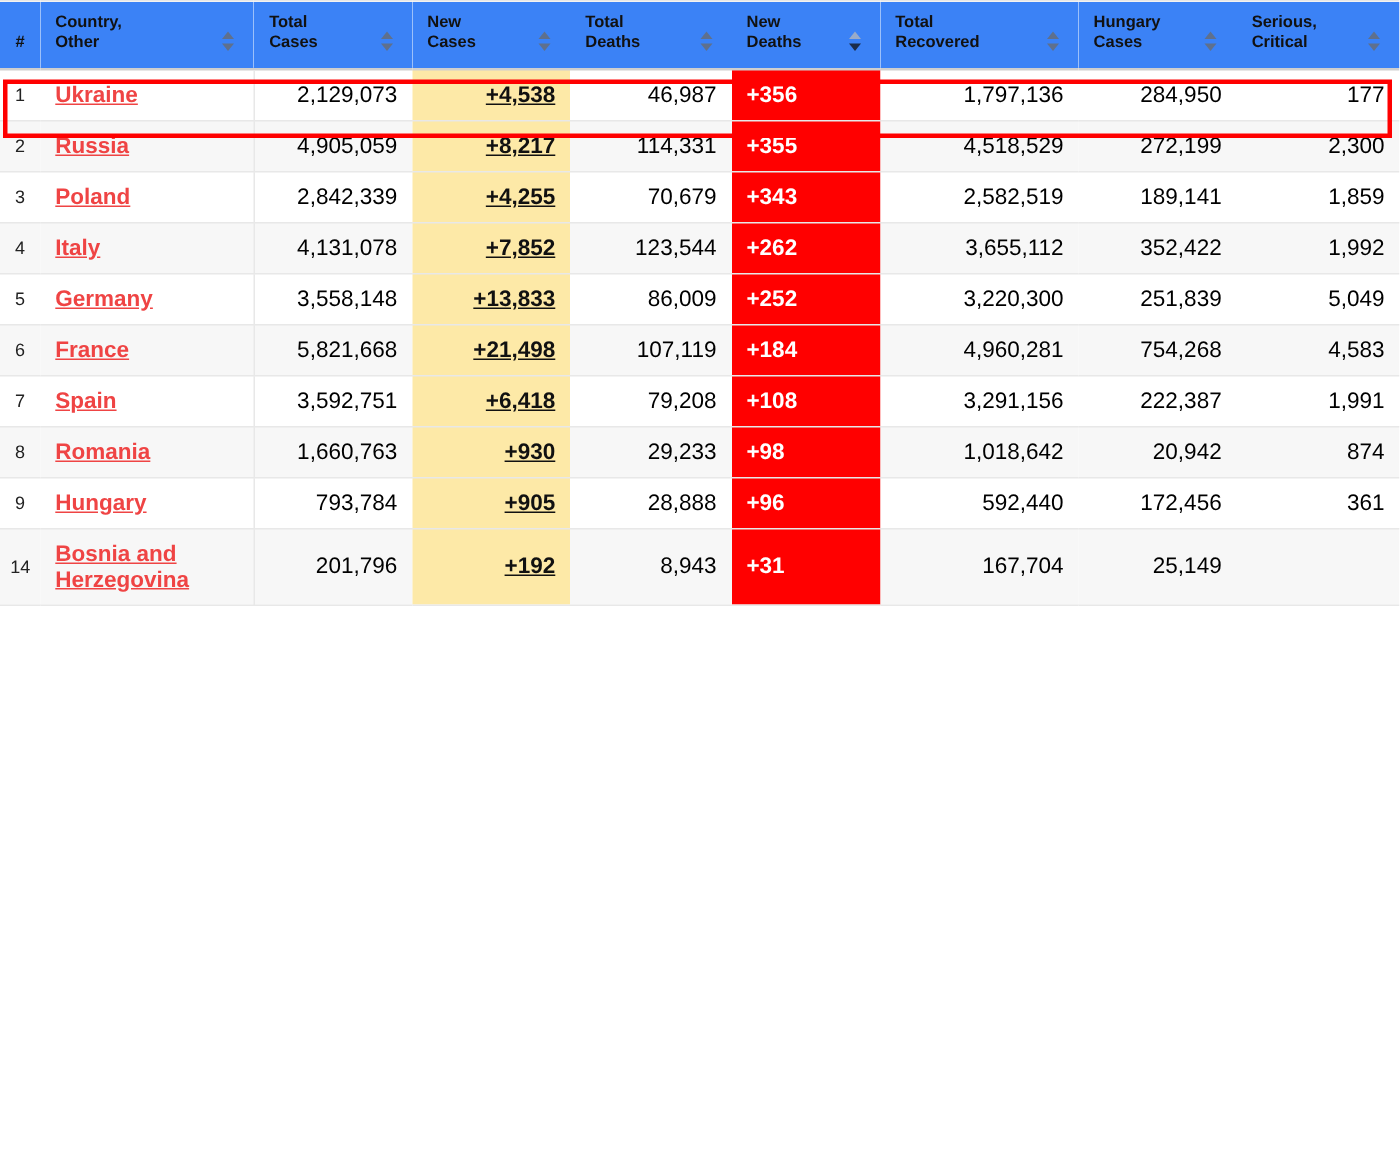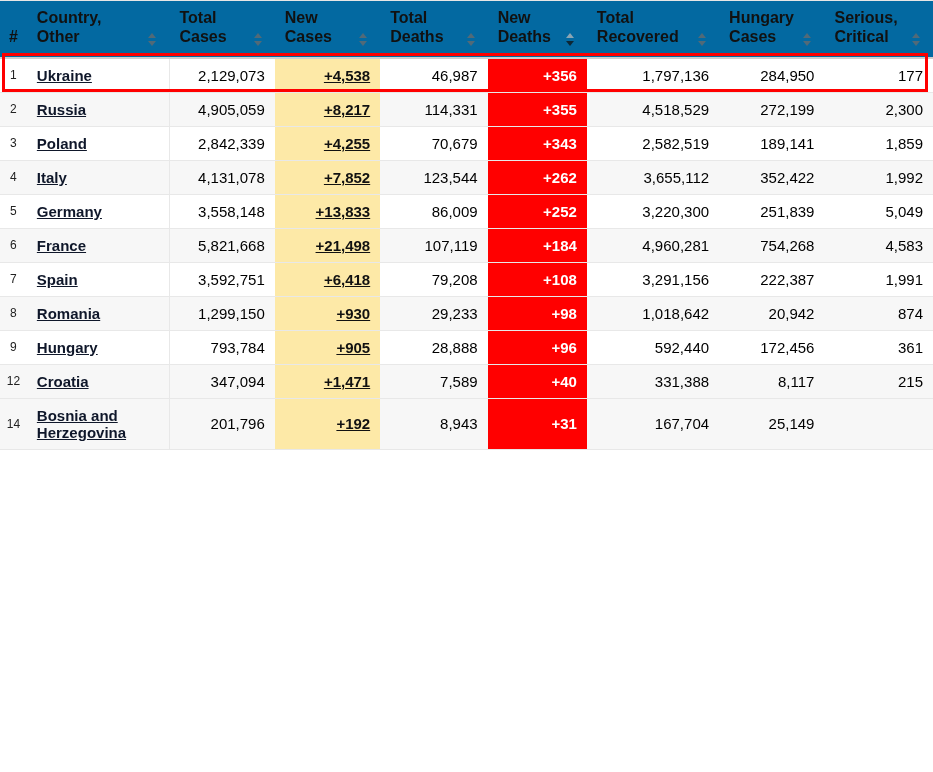--- a/index.html
+++ b/index.html
@@ -30,25 +30,25 @@
   table.cv col.c-country{ width: 138px; }
   table.cv col.c-tc     { width: 102px; }
   table.cv col.c-nc     { width: 102px; }
   table.cv col.c-td     { width: 104px; }
   table.cv col.c-nd     { width: 96px; }
   table.cv col.c-tr     { width: 128px; }
   table.cv col.c-ac     { width: 102px; }
   table.cv col.c-sc     { width: 105px; }
 
   thead th {
-    background: #0369a1;
+    background: #3b82f6;
     border-bottom: 2px solid #cfcfcf;
     border-top: 1px solid #e6e6e6;
     font-weight: bold;
-    font-size: 16px;
+    font-size: 11px;
     color: #111;
     vertical-align: bottom;
     padding: 8px 10px 10px 10px;
     text-align: left;
     position: relative;
     line-height: 1.18;
   }
   thead th .hd-inner {
     display: flex;
     align-items: flex-end;
@@ -91,38 +91,38 @@
     font-size: 12px;
     color: #222;
     padding: 8px 4px;
   }
   tbody td.country {
     text-align: left;
     white-space: normal;
     border-right: 1px solid #e8e8e8;
   }
   tbody td.country a {
-    color: #0f172a;
+    color: #ef4444;
     text-decoration: underline;
     font-weight: bold;
     font-size: 15px;
     cursor: pointer;
   }
   tbody td.newcases {
     background: #fde9a7 !important;
     font-weight: bold;
     color: #111;
     text-decoration: underline;
   }
   tbody td.newcases.empty { background: #fff !important; }
   tbody td.newdeaths {
     background: #ff0000 !important;
     color: #ffffff;
     font-weight: bold;
-    text-align: right;
+    text-align: left;
   }
   tbody td.totaldeaths { }
 
   
   #hl-box {
     position: absolute;
     left: 2px;
     top: 79px;
     width: 926px;
     height: 40px;
@@ -325,51 +325,40 @@
           <td class="newcases"><span>+6,418</span></td>
           <td class="totaldeaths"><span>79,208</span></td>
           <td class="newdeaths"><span>+108</span></td>
           <td class="totalrecovered"><span>3,291,156</span></td>
           <td class="activecases"><span>222,387</span></td>
           <td class="seriouscritical"><span>1,991</span></td>
         </tr>
         <tr class="alt">
           <td class="idx"><span>8</span></td>
           <td class="country"><a>Romania</a></td>
-          <td class="totalcases"><span>1,299,150</span></td>
+          <td class="totalcases"><span>1,660,763</span></td>
           <td class="newcases"><span>+930</span></td>
           <td class="totaldeaths"><span>29,233</span></td>
           <td class="newdeaths"><span>+98</span></td>
           <td class="totalrecovered"><span>1,018,642</span></td>
           <td class="activecases"><span>20,942</span></td>
           <td class="seriouscritical"><span>874</span></td>
         </tr>
         <tr>
           <td class="idx"><span>9</span></td>
           <td class="country"><a>Hungary</a></td>
           <td class="totalcases"><span>793,784</span></td>
           <td class="newcases"><span>+905</span></td>
           <td class="totaldeaths"><span>28,888</span></td>
           <td class="newdeaths"><span>+96</span></td>
           <td class="totalrecovered"><span>592,440</span></td>
           <td class="activecases"><span>172,456</span></td>
           <td class="seriouscritical"><span>361</span></td>
         </tr>
         <tr class="alt">
-          <td class="idx"><span>12</span></td>
-          <td class="country"><a>Croatia</a></td>
-          <td class="totalcases"><span>347,094</span></td>
-          <td class="newcases"><span>+1,471</span></td>
-          <td class="totaldeaths"><span>7,589</span></td>
-          <td class="newdeaths"><span>+40</span></td>
-          <td class="totalrecovered"><span>331,388</span></td>
-          <td class="activecases"><span>8,117</span></td>
-          <td class="seriouscritical"><span>215</span></td>
-        </tr>
-        <tr class="alt">
           <td class="idx"><span>14</span></td>
           <td class="country"><a>Bosnia and Herzegovina</a></td>
           <td class="totalcases"><span>201,796</span></td>
           <td class="newcases"><span>+192</span></td>
           <td class="totaldeaths"><span>8,943</span></td>
           <td class="newdeaths"><span>+31</span></td>
           <td class="totalrecovered"><span>167,704</span></td>
           <td class="activecases"><span>25,149</span></td>
           <td class="seriouscritical"><span></span></td>
         </tr>

